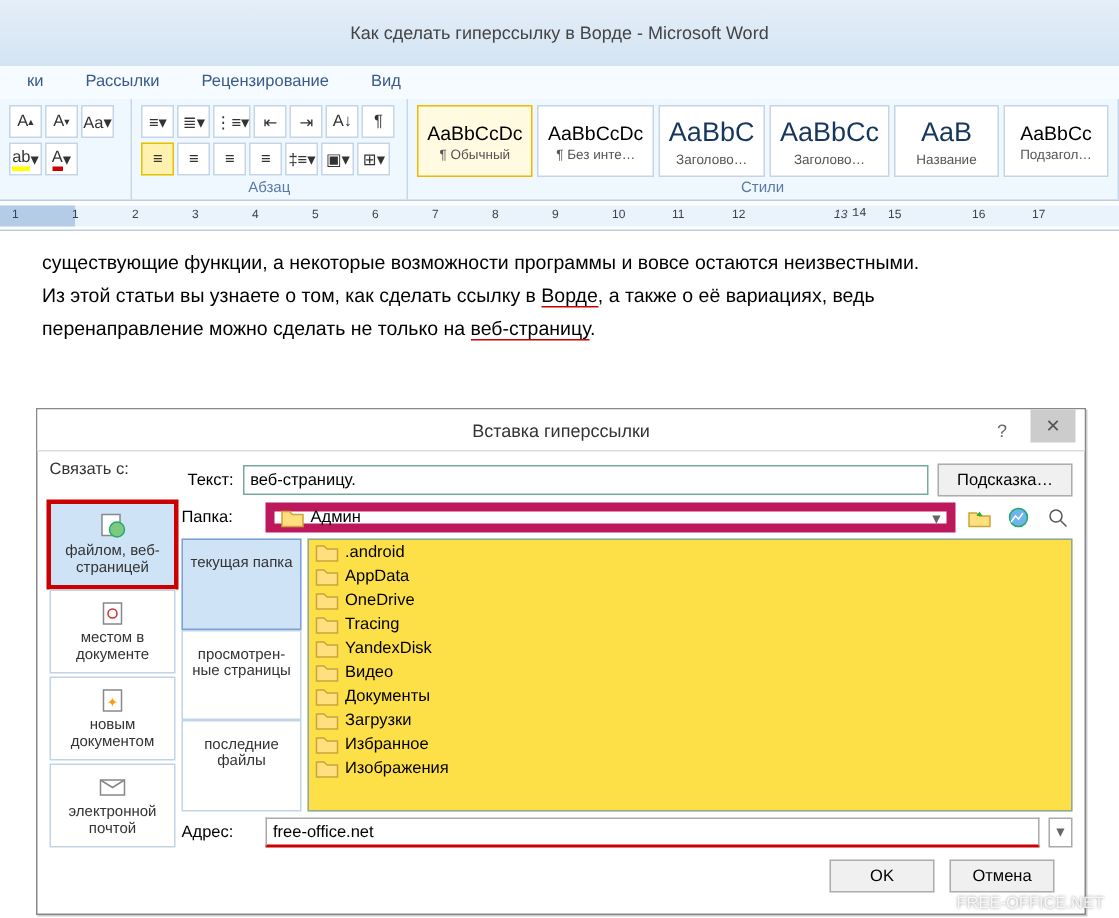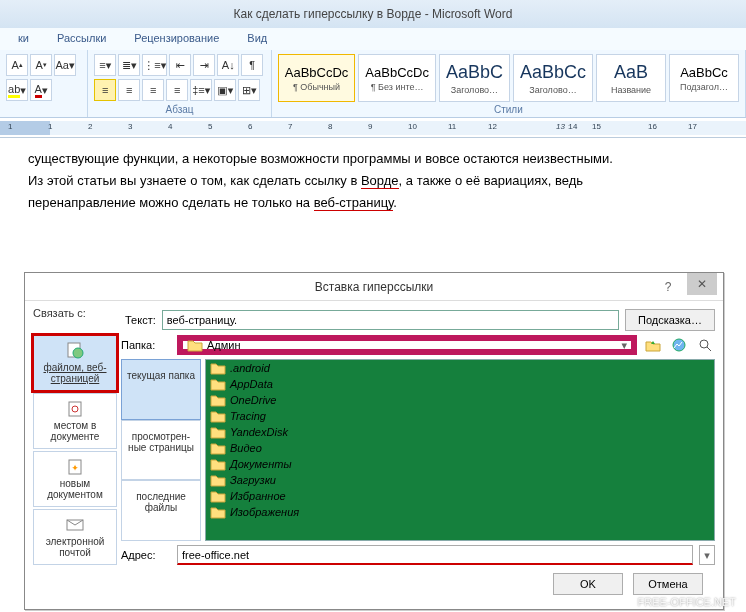--- a/index.html
+++ b/index.html
@@ -1,18 +1,18 @@
 <!DOCTYPE html>
 <html><head>
 <meta charset="utf-8">
 <style>
 * { box-sizing: border-box; margin: 0; padding: 0; font-family: 'Segoe UI', Tahoma, sans-serif; }
 body { width: 746px; height: 612px; background: #fff; overflow: hidden; font-size: 11px; position: relative; }
 
-.title-bar { height: 28px; background: linear-gradient(#e4eef8, #d4e4f3); display: flex; align-items: center; justify-content: center; font-size: 12px; color: #444; }
+.title-bar { height: 44px; background: linear-gradient(#e4eef8, #d4e4f3); display: flex; align-items: center; justify-content: center; font-size: 12px; color: #444; }
 
 .tabs { height: 22px; background: #f5fbff; display: flex; padding-left: 4px; font-size: 11px; color: #3a5a8a; }
 .tabs span { padding: 4px 14px; cursor: pointer; }
 
 .ribbon { background: #f0f8ff; display: flex; border-bottom: 1px solid #b8cde4; }
 .ribbon-group { border-right: 1px solid #c5d8ec; padding: 4px 6px 2px; display: flex; flex-direction: column; }
 .rg-content { display: flex; gap: 3px; flex: 1; }
 .rg-label { text-align: center; font-size: 10px; color: #5a7aa5; padding-top: 2px; }
 
 .font-box { display: flex; flex-direction: column; gap: 3px; }
@@ -42,35 +42,35 @@
 .dlg-body { padding: 4px 8px 10px; }
 .link-to { font-size: 11px; color: #333; padding: 2px 0; }
 .text-row { display: flex; align-items: center; gap: 6px; margin: 4px 0; }
 .text-row label { font-size: 11px; }
 .text-row input { flex: 1; border: 1px solid #7a9; padding: 2px 4px; font-size: 11px; height: 20px; }
 .dlg-btn { border: 1px solid #adadad; background: #f0f0f0; padding: 2px 12px; font-size: 11px; height: 22px; min-width: 90px; cursor: pointer; }
 
 .dlg-cols { display: flex; gap: 4px; }
 .left-col { width: 84px; display: flex; flex-direction: column; gap: 2px; }
 .link-tab { border: 1px solid #c3d3e6; background: #fff; text-align: center; padding: 6px 2px; font-size: 10px; color: #333; cursor: pointer; }
-.link-tab.active { background: #cfe3f7; border-color: #7aa2d6; text-decoration: underline; }
+.link-tab.active { background: #cfe3f7; border-color: #7aa2d6; }
 .link-tab .ico { width: 20px; height: 18px; margin: 0 auto 2px; display: block; }
 .red-frame { outline: 3px solid #c00; outline-offset: -1px; }
 
 .mid { flex: 1; display: flex; flex-direction: column; }
 .folder-row { display: flex; align-items: center; gap: 6px; margin-bottom: 4px; }
 .folder-row label { font-size: 11px; width: 50px; }
 .folder-sel { flex: 1; border: 6px solid #be185d; height: 20px; display: flex; align-items: center; padding: 0 4px; font-size: 11px; }
 .tb-ico { width: 20px; height: 20px; border: 1px solid transparent; display: flex; align-items: center; justify-content: center; cursor: pointer; }
 
 .browse-row { display: flex; gap: 4px; flex: 1; }
 .bcol { width: 80px; display: flex; flex-direction: column; }
 .btab { border: 1px solid #c3d3e6; background: #fff; text-align: center; padding: 10px 2px; font-size: 10px; color: #333; flex: 1; cursor: pointer; }
 .btab.active { background: #cfe3f7; border-color: #7aa2d6; }
-.file-list { flex: 1; border: 1px solid #8aa; background: #15803d; overflow: auto; font-style: italic; }
+.file-list { flex: 1; border: 1px solid #8aa; background: #fde047; overflow: auto; }
 .file-item { display: flex; align-items: center; gap: 4px; padding: 1px 4px; font-size: 11px; cursor: pointer; }
 .fico { width: 16px; height: 14px; }
 
 .addr-row { display: flex; align-items: center; gap: 6px; margin-top: 4px; }
 .addr-row label { font-size: 11px; width: 50px; }
 .addr-row .inp { flex: 1; border: 1px solid #aaa; height: 20px; padding: 0 4px; font-size: 11px; border-bottom: 2px solid #c00; }
 
 .right-col { width: 112px; display: flex; flex-direction: column; gap: 6px; }
 
 .dlg-foot { display: flex; justify-content: flex-end; gap: 10px; padding: 8px 12px 4px; align-items: center; }

